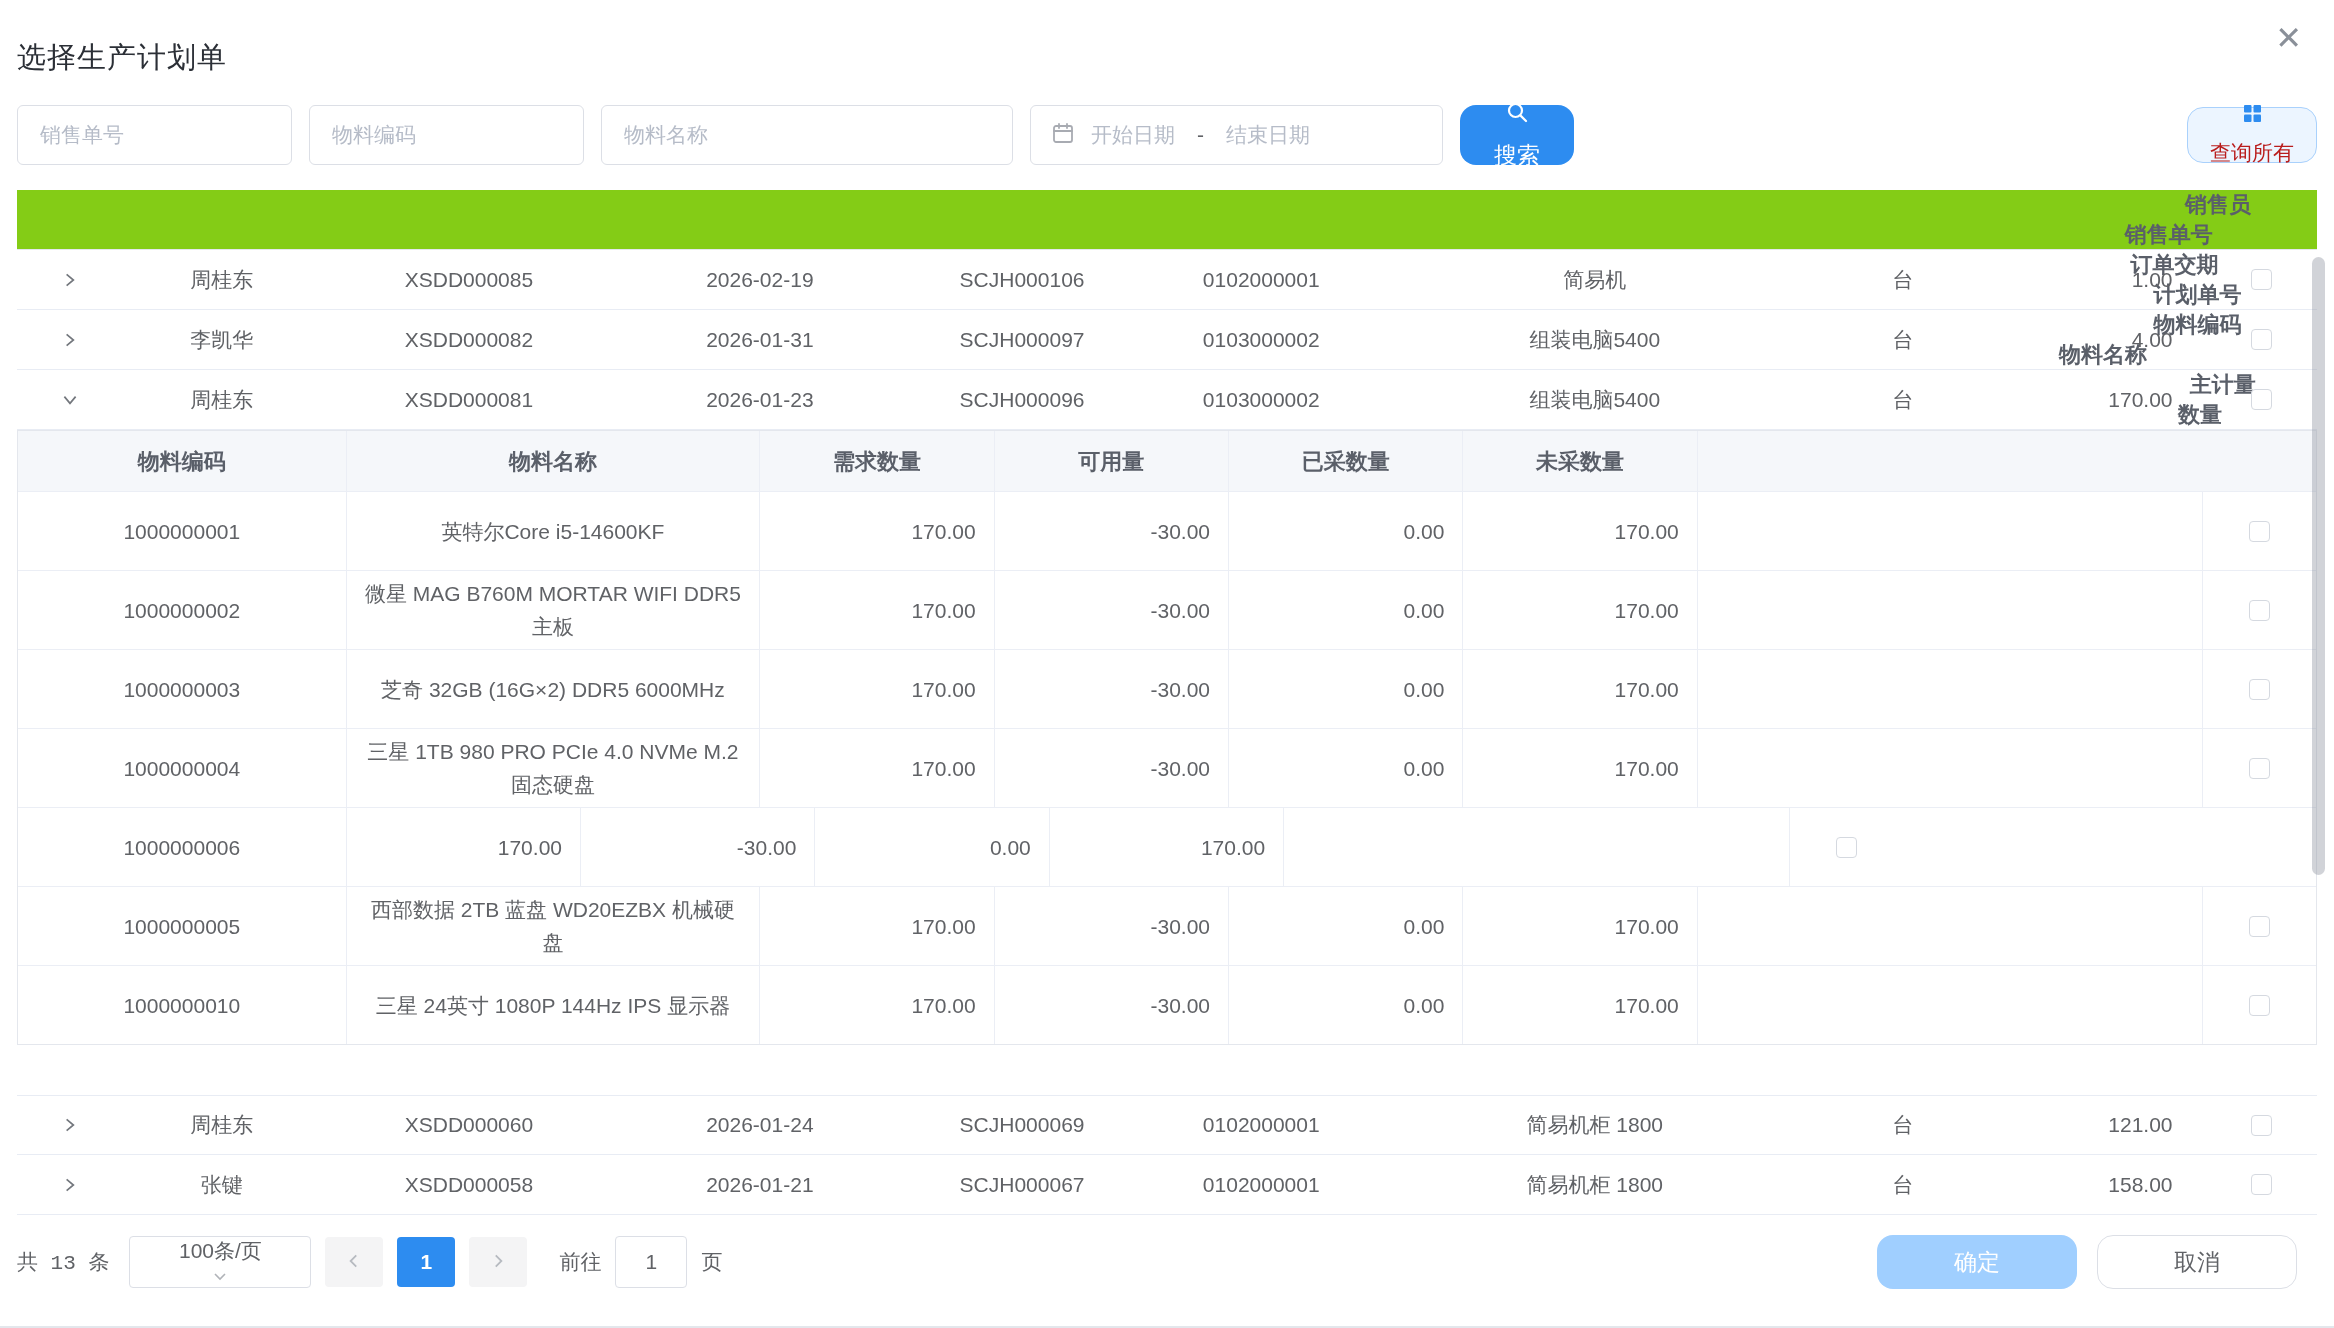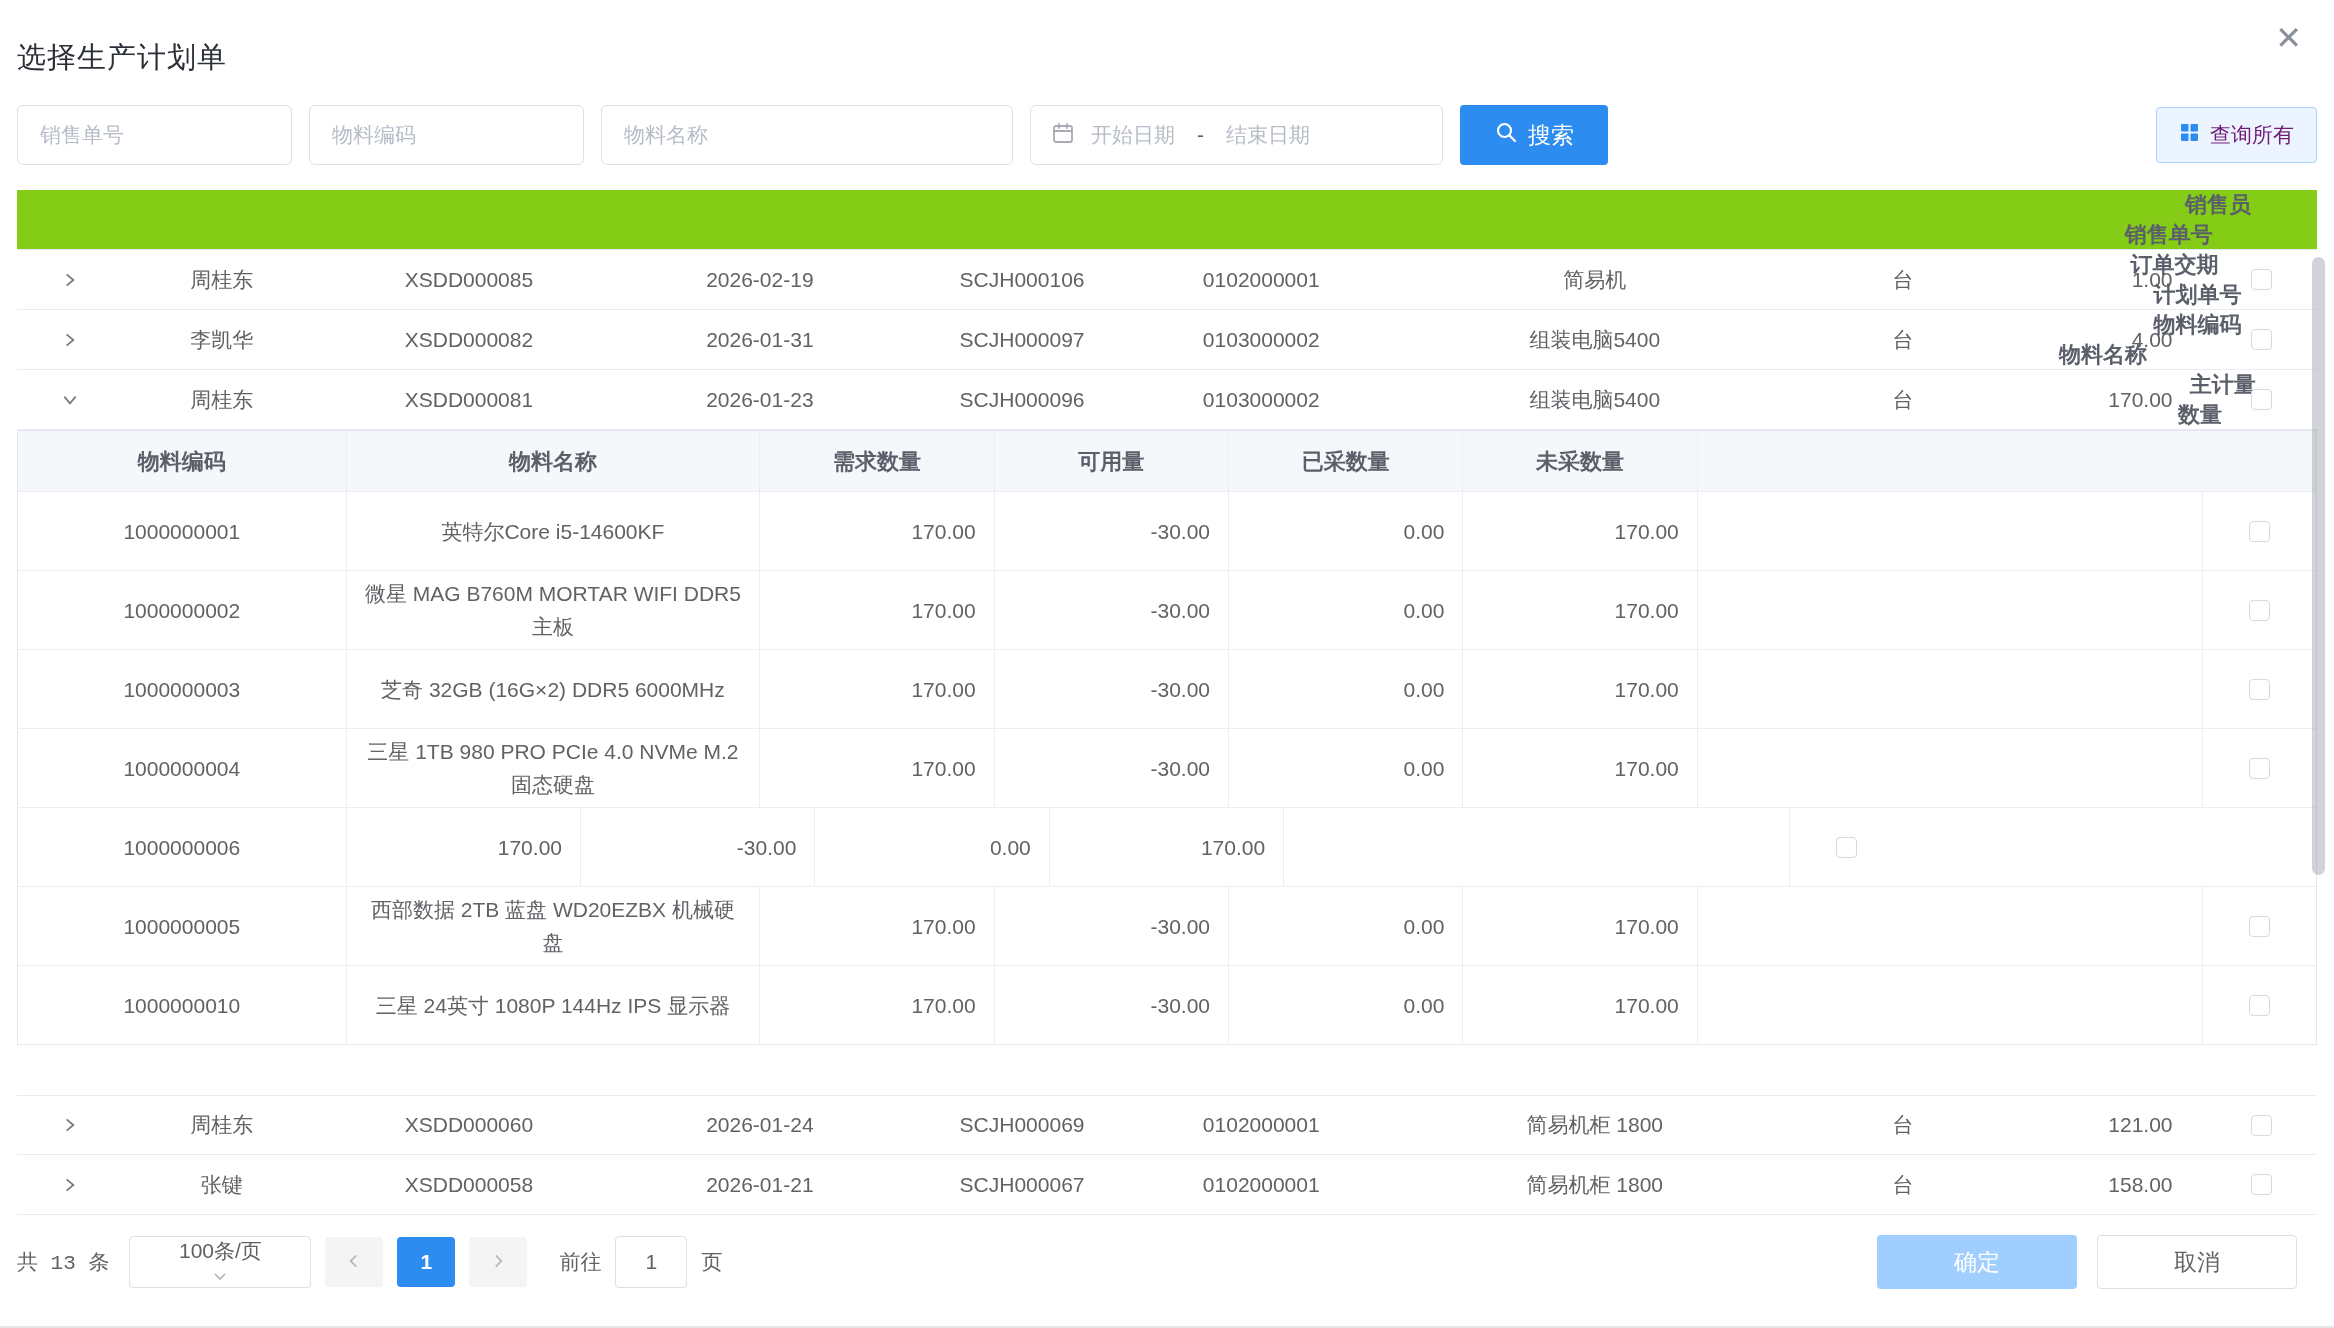--- a/index.html
+++ b/index.html
@@ -22,26 +22,26 @@
   }
   .ipt::placeholder { color: #b6bcc8; }
   .w-s { width: 275px; }
   .w-l { width: 412px; }
   .date-range {
     width: 413px; height: 60px; border: 1px solid #dcdfe6; border-radius: 6px;
     display: flex; align-items: center; padding: 0 20px; gap: 16px; background: #fff; cursor: pointer;
   }
   .date-range .ph { color: #b6bcc8; font-size: 21px; }
   .date-range .sep { color: #606266; font-size: 21px; margin: 0 6px; }
-  .btn { border: none; border-radius: 4px; cursor: pointer; font-family: inherit; display: flex; align-items: center; justify-content: center; }
+  .btn { border: none; border-radius: 16px; cursor: pointer; font-family: inherit; display: flex; align-items: center; justify-content: center; flex-direction: column; }
   .btn-search { height: 60px; padding: 0 34px; background: #2d8cf0; color: #fff; font-size: 23px; gap: 10px; }
   .spacer { flex: 1; }
   .btn-query-all {
     height: 56px; padding: 0 22px; background: #ecf5ff; border: 1px solid #a9d1fc;
-    color: #701a75; font-size: 21px; gap: 10px;
+    color: #b91c1c; font-size: 21px; gap: 10px;
   }
 
   
   .table { margin-top: 25px; font-size: 21px; }
   .thead { display: flex; align-items: flex-end; height: 60px; background: #84cc16; color: #5a5f69; font-weight: 700; font-size: 22px; border-bottom: 1px solid #e4e7ed; flex-direction: column; }
   .trow { display: flex; align-items: center; min-height: 60px; border-bottom: 1px solid #e8ecf4; background: #fff; }
   .trow.after-gap { border-top: 1px solid #e8ecf4; }
   .cell { text-align: center; }
   .c-expand { width: 4.6%; display: flex; justify-content: center; align-items: center; }
   .c-sales  { width: 8.6%; }

